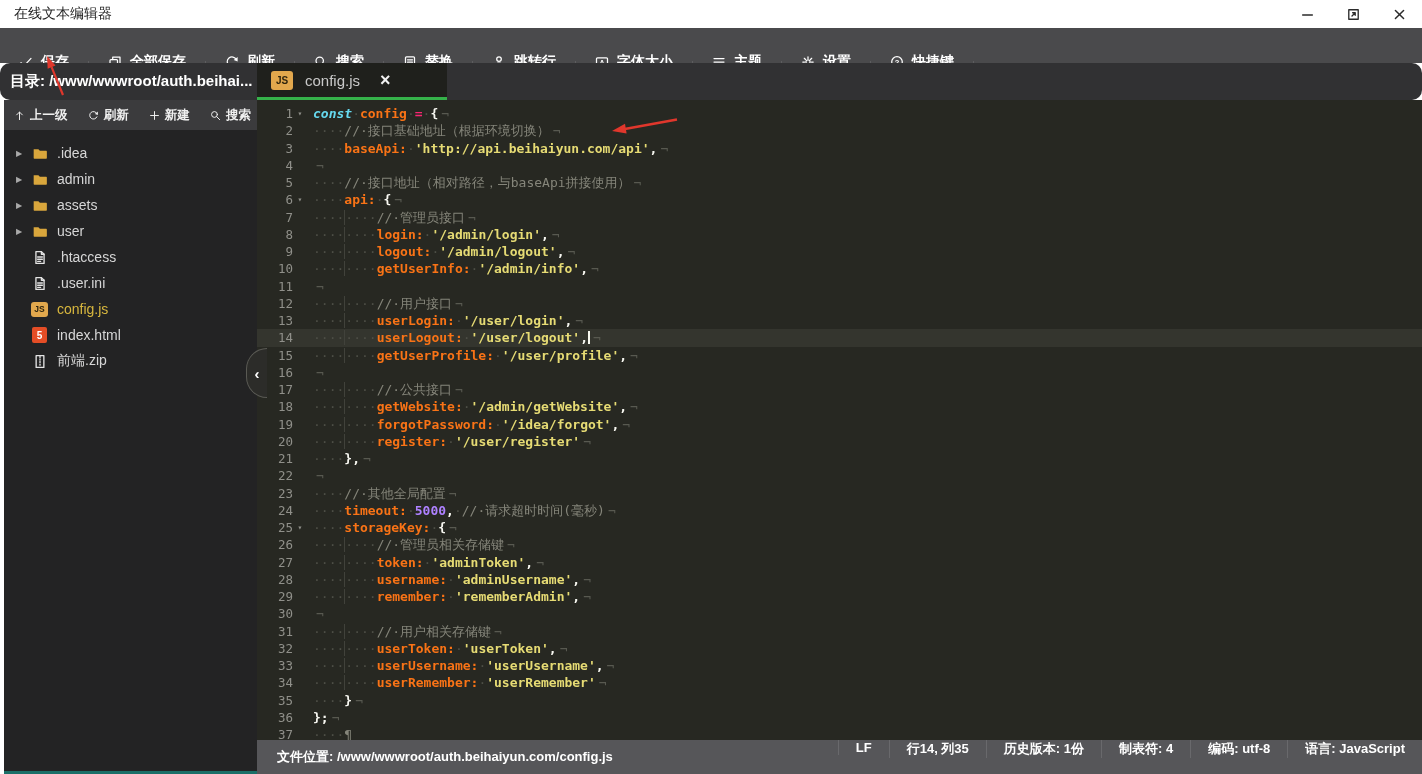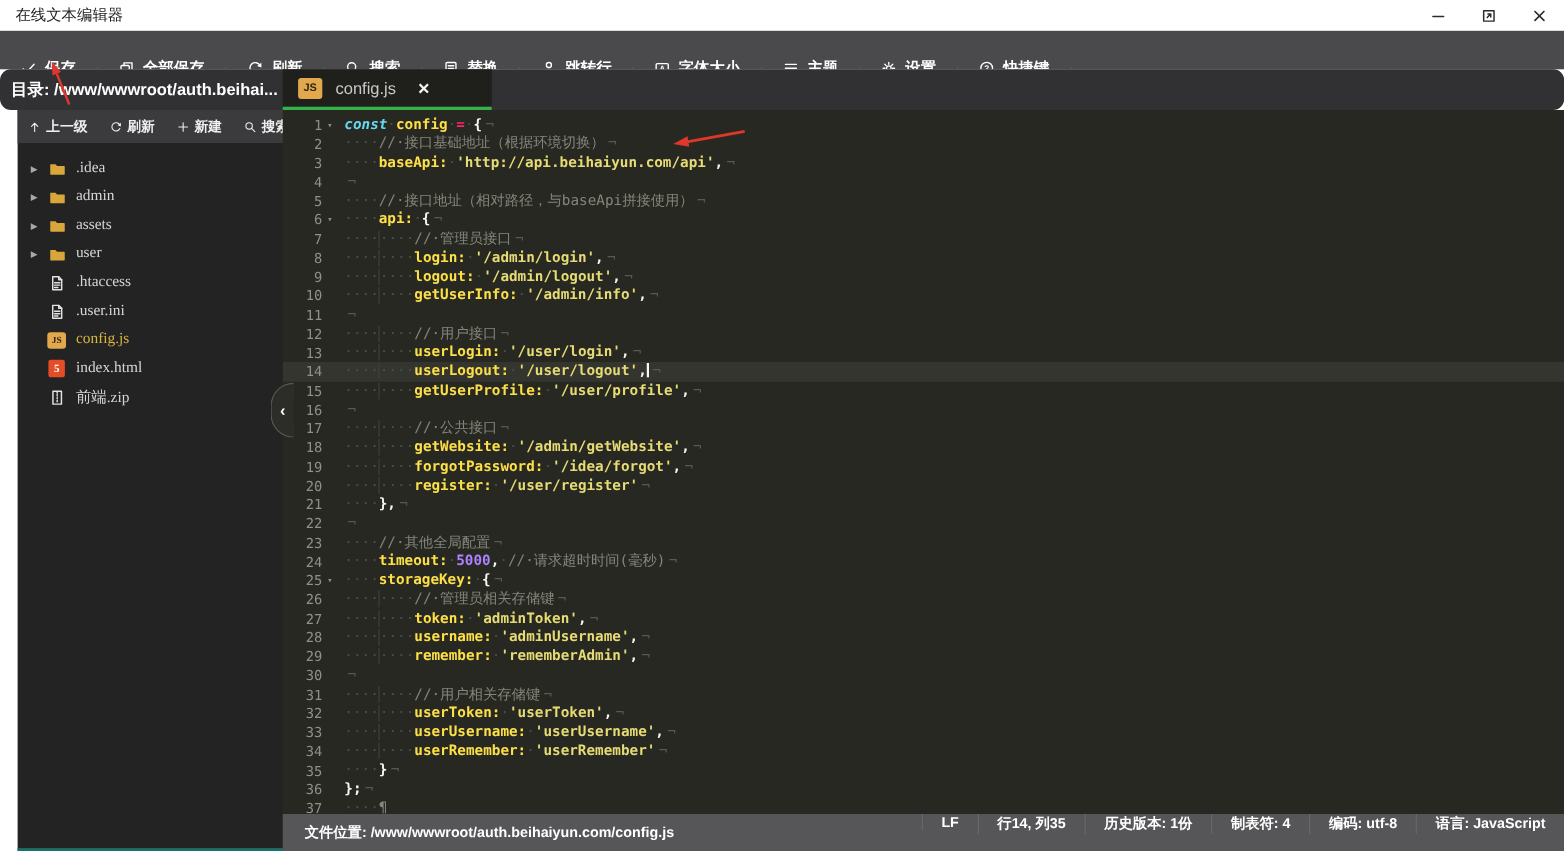--- a/index.html
+++ b/index.html
@@ -32,21 +32,21 @@
   .tab .tlabel { color:#c9c9c9; font-size:15px; }
   .tab .tclose { color:#f2f2f2; font-size:18px; font-weight:700; margin-left:8px; line-height:1; cursor:pointer; }
   .jsbadge { background:#e2a84d; color:#2f250e; font-weight:800; border-radius:3px;
              display:flex; align-items:center; justify-content:center; font-style:normal; }
   .jsbadge.big { width:22px; height:19px; font-size:10px; }
   .jsbadge.small { width:17px; height:15px; font-size:8.5px; }
   .htmlbadge { width:15px; height:16px; background:#e44d26; color:#fff; font-weight:800;
                font-size:10px; border-radius:2px; display:flex; align-items:center; justify-content:center; }
 
   
-  .sidebar { position:absolute; left:16px; top:100px; bottom:0; width:257px; background:#232324;font-family:Liberation Serif, serif; }
+  .sidebar { position:absolute; left:4px; top:100px; bottom:0; width:257px; background:#232324; }
   .sidebar .teal-edge { position:absolute; left:0; right:0; bottom:0; height:3px; background:#1b6f68; }
   .sbar { height:30px; background:#3b3b3d; display:flex; align-items:center;
           justify-content:space-between; padding:0 10px; }
   .sbtn { display:flex; align-items:center; gap:5px; color:#f0f0f0; font-size:12.5px;
           font-weight:600; cursor:pointer; }
   .sbtn .ic { width:11px; height:11px; }
   .tree { padding-top:10px; }
   .trow { height:26px; display:flex; align-items:center; padding-left:12px; cursor:pointer;
           color:#d6d6d6; font-size:14px; }
   .trow .caret { width:15px; flex:none; font-size:8px; color:#a9a9a9; }
@@ -64,21 +64,21 @@
   
   .editor { position:absolute; left:257px; top:100px; right:0; bottom:34px; background:#272822;
             overflow:hidden; font-family:"DejaVu Sans Mono", monospace; font-size:13px; }
   .code { padding-top:5px; }
   .cline { display:flex; height:17.25px; line-height:17.25px; white-space:pre; }
   .cline.cur-line { background:#34352e; }
   .ln { width:36px; flex:none; text-align:right; color:#90908a; font-size:12.5px; }
   .fold { width:14px; flex:none; text-align:center; color:#90908a; font-size:8px; cursor:pointer; }
   .lc { flex:1; padding-left:6px; }
   .tk-k { color:#66d9ef; font-style:italic; font-weight:600; }
-  .tk-p { color:#fde047; font-weight:700; }
+  .tk-p { color:#f97316; font-weight:700; }
   .tk-o { color:#f92672; font-weight:600; }
   .tk-s { color:#e6db74; font-weight:600; }
   .tk-n { color:#ae81ff; font-weight:600; }
   .tk-c { color:#85857a; }
   .tk-t { color:#f8f8f2; font-weight:700; }
   .tk-w { color:#4d4e46; }
   .tk-wg { color:#4d4e46; border-left:1px solid #41423b; }
   .tk-e { color:#585950; padding-left:3px; }
   .tk-q { color:#85857a; }
   .cursor { display:inline-block; width:2px; height:13px; background:#f8f8f0; vertical-align:-2px; }

